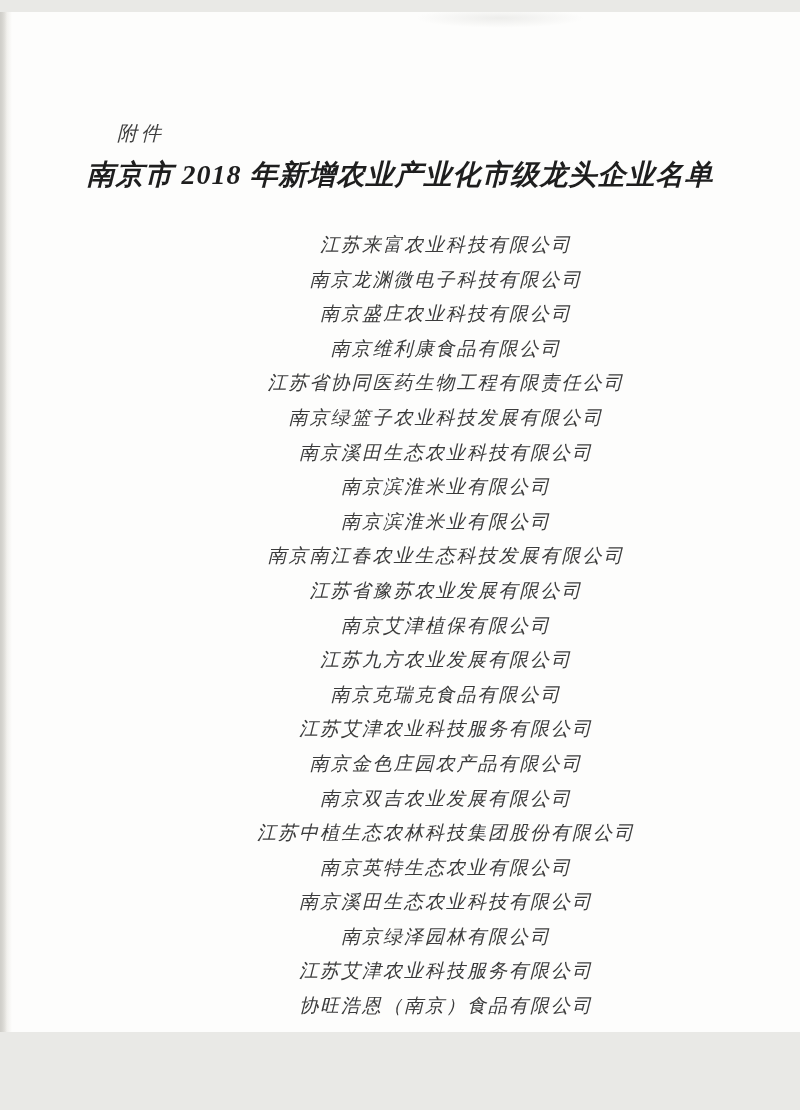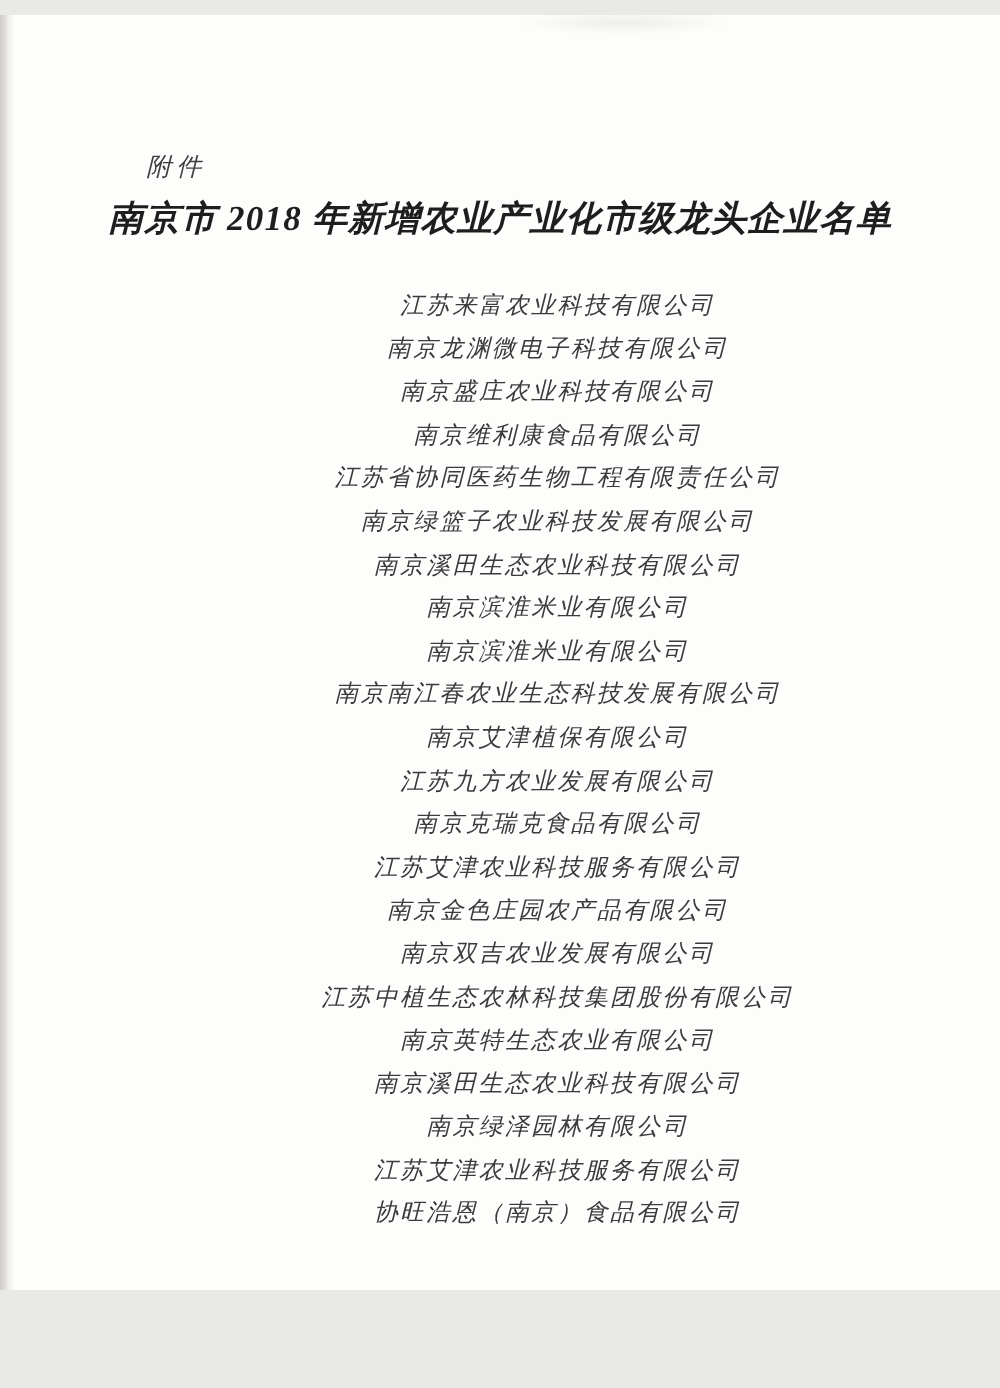--- a/index.html
+++ b/index.html
@@ -87,20 +87,21 @@
       <div class="company-line">江苏来富农业科技有限公司</div>
       <div class="company-line">南京龙渊微电子科技有限公司</div>
       <div class="company-line">南京盛庄农业科技有限公司</div>
       <div class="company-line">南京维利康食品有限公司</div>
       <div class="company-line">江苏省协同医药生物工程有限责任公司</div>
       <div class="company-line">南京绿篮子农业科技发展有限公司</div>
       <div class="company-line">南京溪田生态农业科技有限公司</div>
       <div class="company-line">南京滨淮米业有限公司</div>
       <div class="company-line">南京滨淮米业有限公司</div>
       <div class="company-line">南京南江春农业生态科技发展有限公司</div>
+      <div class="company-line">江苏省豫苏农业发展有限公司</div>
       <div class="company-line">南京艾津植保有限公司</div>
       <div class="company-line">江苏九方农业发展有限公司</div>
       <div class="company-line">南京克瑞克食品有限公司</div>
       <div class="company-line">江苏艾津农业科技服务有限公司</div>
       <div class="company-line">南京金色庄园农产品有限公司</div>
       <div class="company-line">南京双吉农业发展有限公司</div>
       <div class="company-line">江苏中植生态农林科技集团股份有限公司</div>
       <div class="company-line">南京英特生态农业有限公司</div>
       <div class="company-line">南京溪田生态农业科技有限公司</div>
       <div class="company-line">南京绿泽园林有限公司</div>

